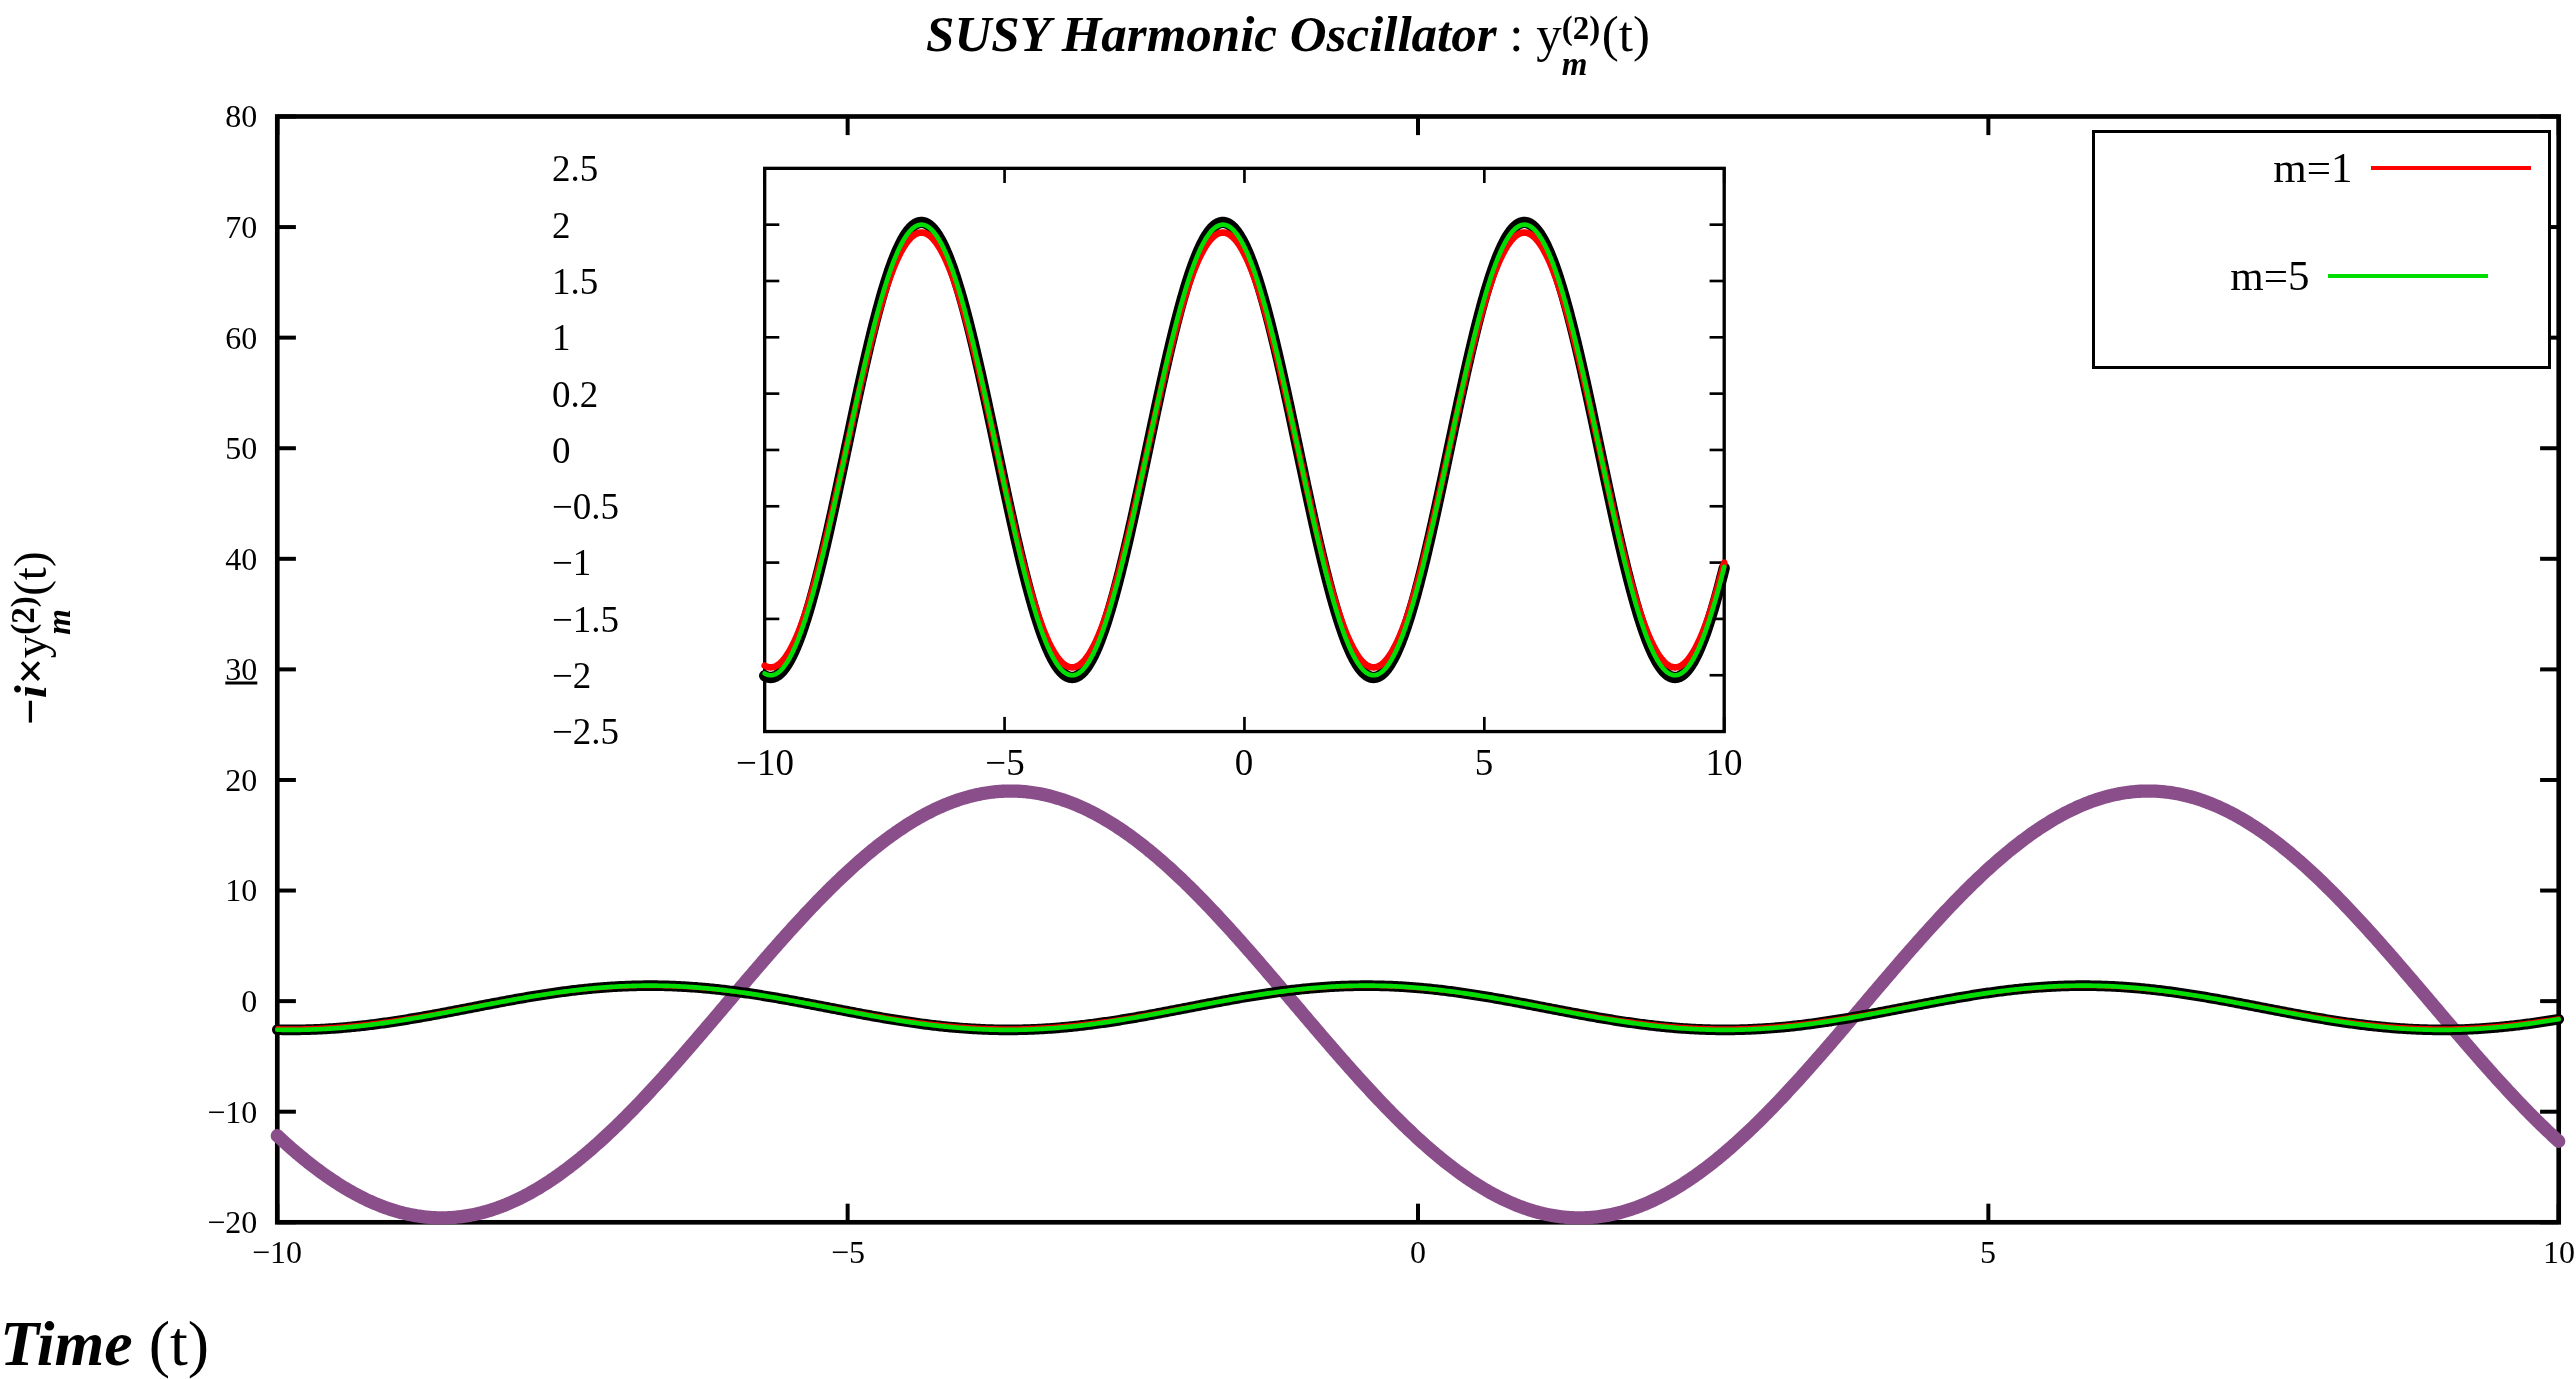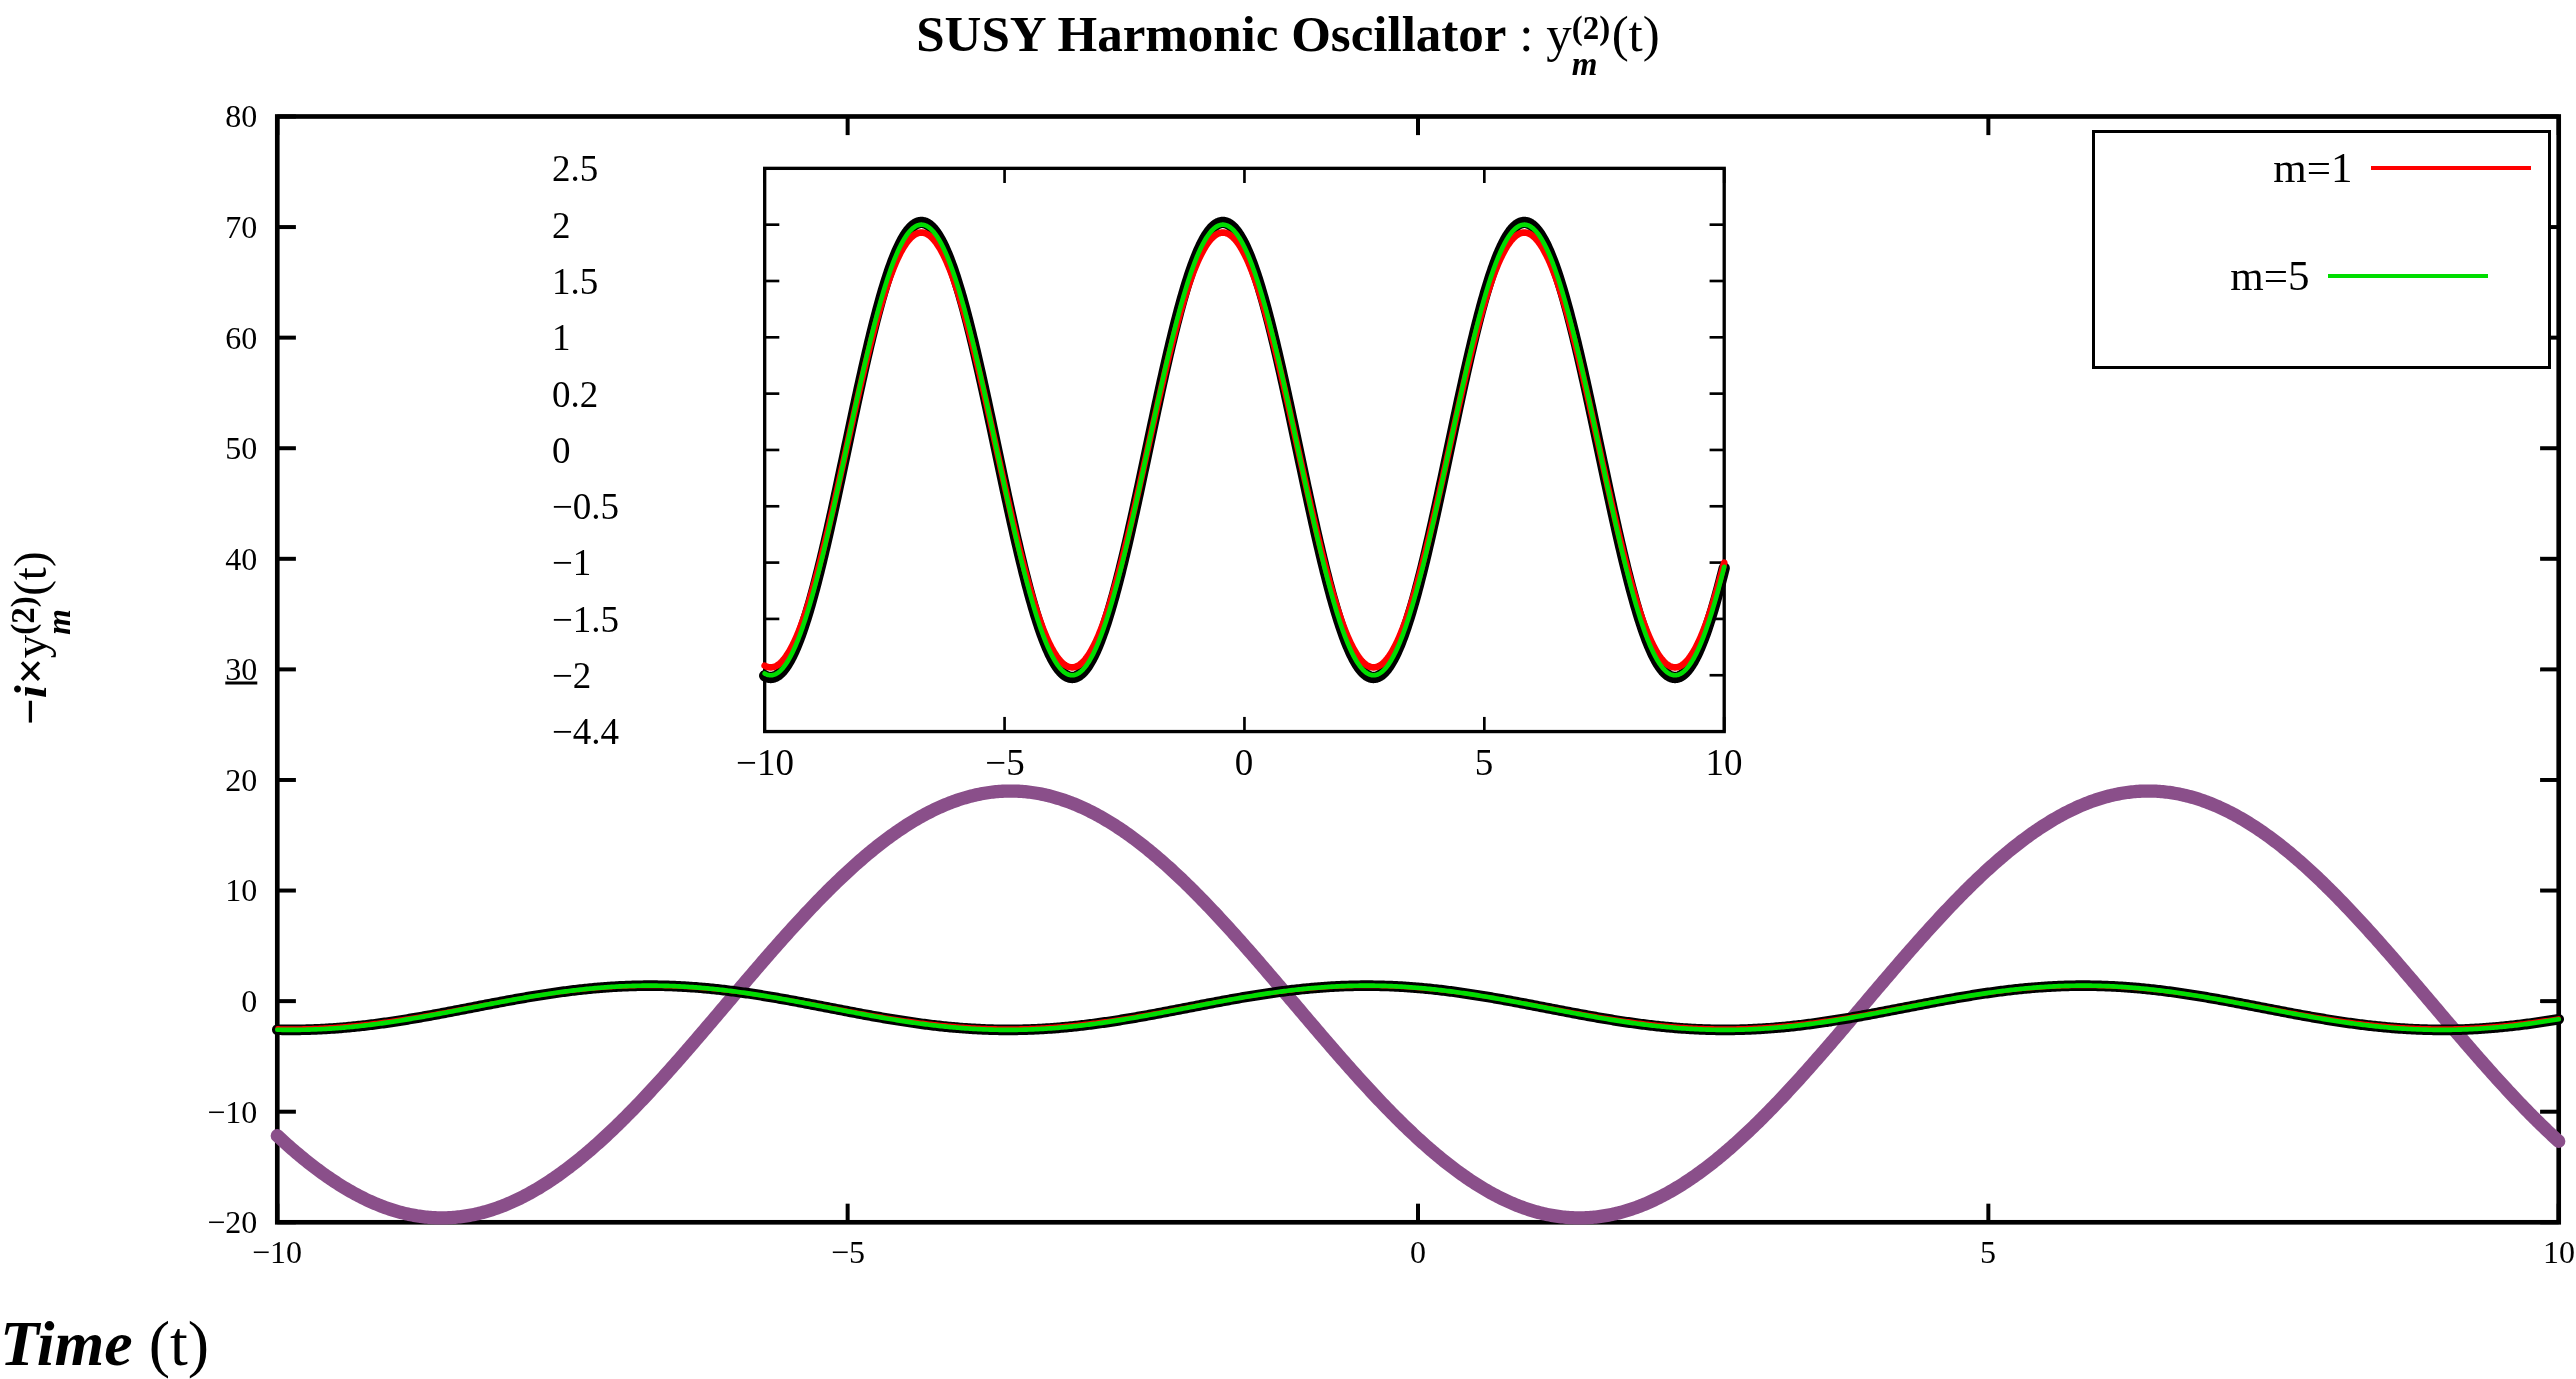--- a/index.html
+++ b/index.html
@@ -22,20 +22,21 @@
     left: 0;
     top: 5.3px;
     width: 2576px;
     text-align: center;
     font-size: 51px;
     color: #000000;
     white-space: nowrap;
   }
   #chart-title .ttl-main {
     font-weight: bold;
+    font-style: italic;
   }
   #chart-title .ttl-sep {
     font-weight: normal;
     font-style: normal;
   }
   #chart-title .ttl-y {
     font-weight: normal;
     font-style: normal;
   }
   .sup-sub-wrap {
@@ -287,21 +288,21 @@
       <div class="inset-tick-lbl inset-ytick" style="left: 552px; top: 168px; width: 199px;">2.5</div>
       <div class="inset-tick-lbl inset-ytick" style="left: 552px; top: 225px; width: 199px;">2</div>
       <div class="inset-tick-lbl inset-ytick" style="left: 552px; top: 281px; width: 199px;">1.5</div>
       <div class="inset-tick-lbl inset-ytick" style="left: 552px; top: 337px; width: 199px;">1</div>
       <div class="inset-tick-lbl inset-ytick" style="left: 552px; top: 394px; width: 199px;">0.2</div>
       <div class="inset-tick-lbl inset-ytick" style="left: 552px; top: 450px; width: 199px;">0</div>
       <div class="inset-tick-lbl inset-ytick" style="left: 552px; top: 506px; width: 199px;">−0.5</div>
       <div class="inset-tick-lbl inset-ytick" style="left: 552px; top: 562px; width: 199px;">−1</div>
       <div class="inset-tick-lbl inset-ytick" style="left: 552px; top: 619px; width: 199px;">−1.5</div>
       <div class="inset-tick-lbl inset-ytick" style="left: 552px; top: 675px; width: 199px;">−2</div>
-      <div class="inset-tick-lbl inset-ytick" style="left: 552px; top: 731px; width: 199px;">−4.4</div>
+      <div class="inset-tick-lbl inset-ytick" style="left: 552px; top: 731px; width: 199px;">−2.5</div>
     </div>
   <div id="inset-xtick-labels">
       <div class="inset-tick-lbl inset-xtick" style="left: 765px; top: 741px;">−10</div>
       <div class="inset-tick-lbl inset-xtick" style="left: 1005px; top: 741px;">−5</div>
       <div class="inset-tick-lbl inset-xtick" style="left: 1244px; top: 741px;">0</div>
       <div class="inset-tick-lbl inset-xtick" style="left: 1484px; top: 741px;">5</div>
       <div class="inset-tick-lbl inset-xtick" style="left: 1724px; top: 741px;">10</div>
     </div>
 
   <div id="legend-box">

